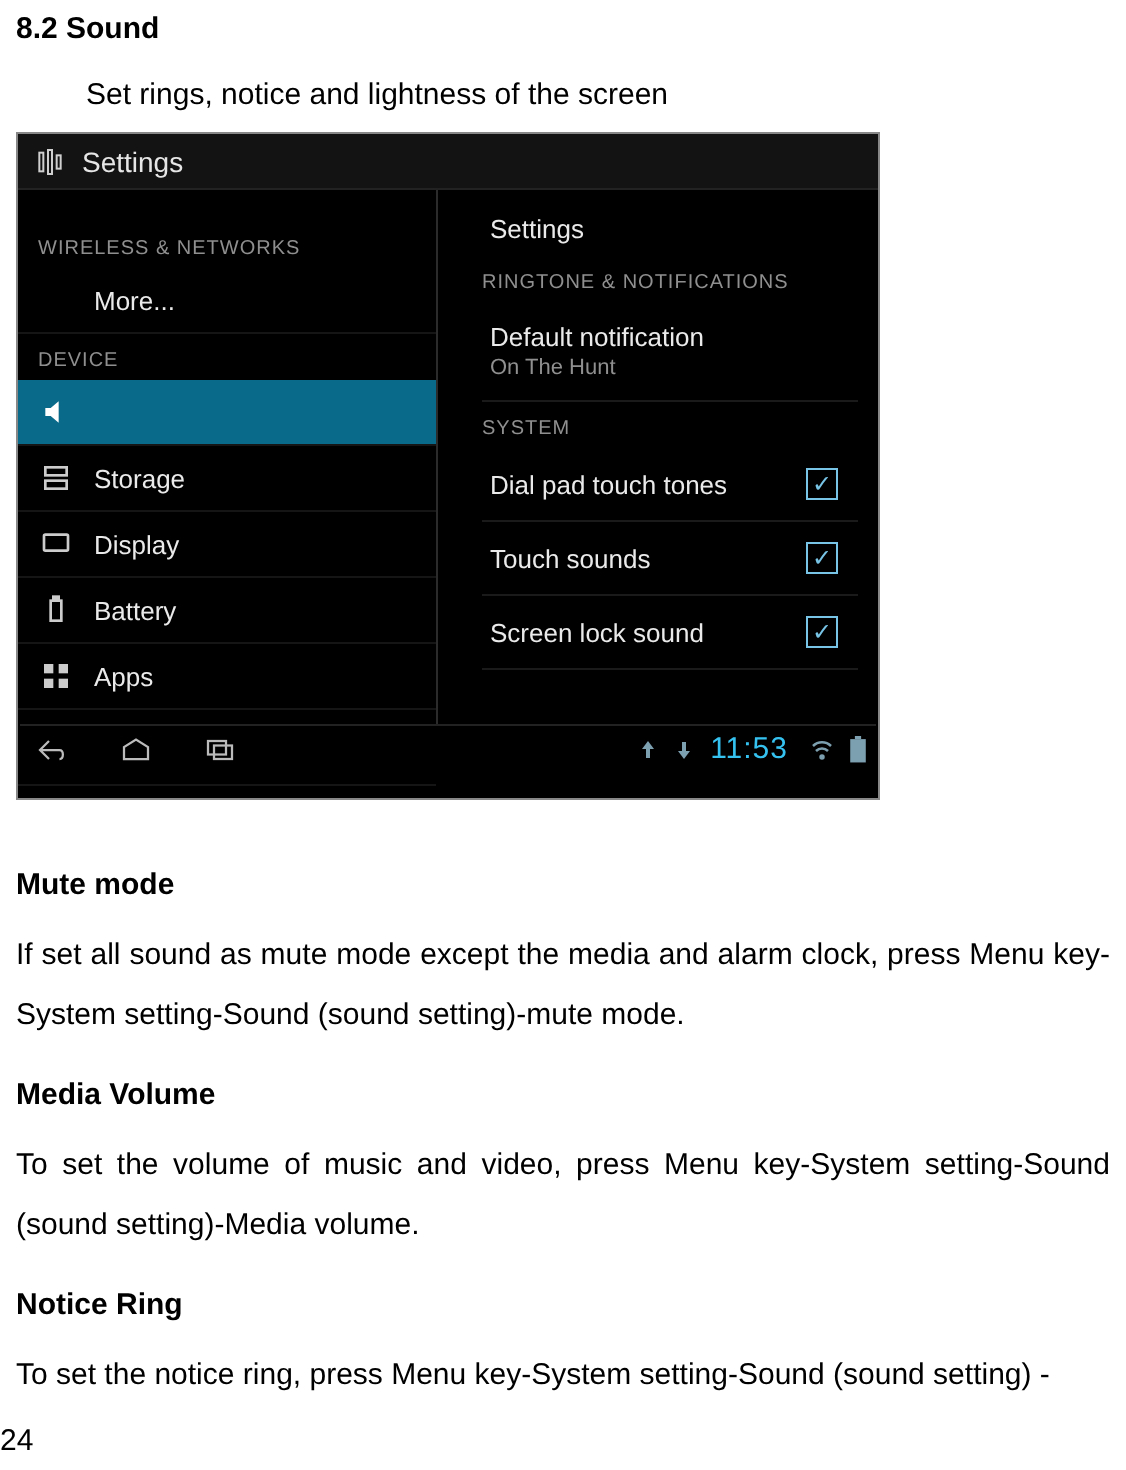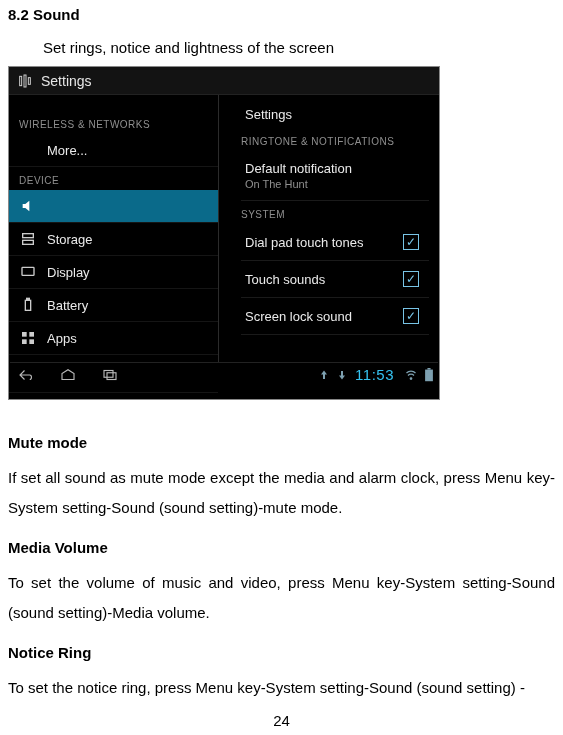--- a/index.html
+++ b/index.html
@@ -138,21 +138,21 @@
   .sicon { width: 14px; height: 14px; margin-left: 4px; color: #7da0b0; display:inline-flex; align-items:center; justify-content:center; }
 
   .doc-after { margin-top: 34px; font-size: 15px; }
   .doc-after .h { font-weight: bold; margin-bottom: 12px; margin-top: 16px; }
   .doc-after p { line-height: 2; text-align: justify; }
 
   .page-num {
     position: absolute;
     bottom: 6px;
     left: 0; right: 0;
-    text-align: center;
+    text-align: left;
     font-size: 15px;
   }
 </style>
 </head>
 <body>
 
 <div class="doc-heading">8.2 Sound</div>
 <div class="doc-intro">Set rings, notice and lightness of the screen</div>
 
 <div class="screenshot">

